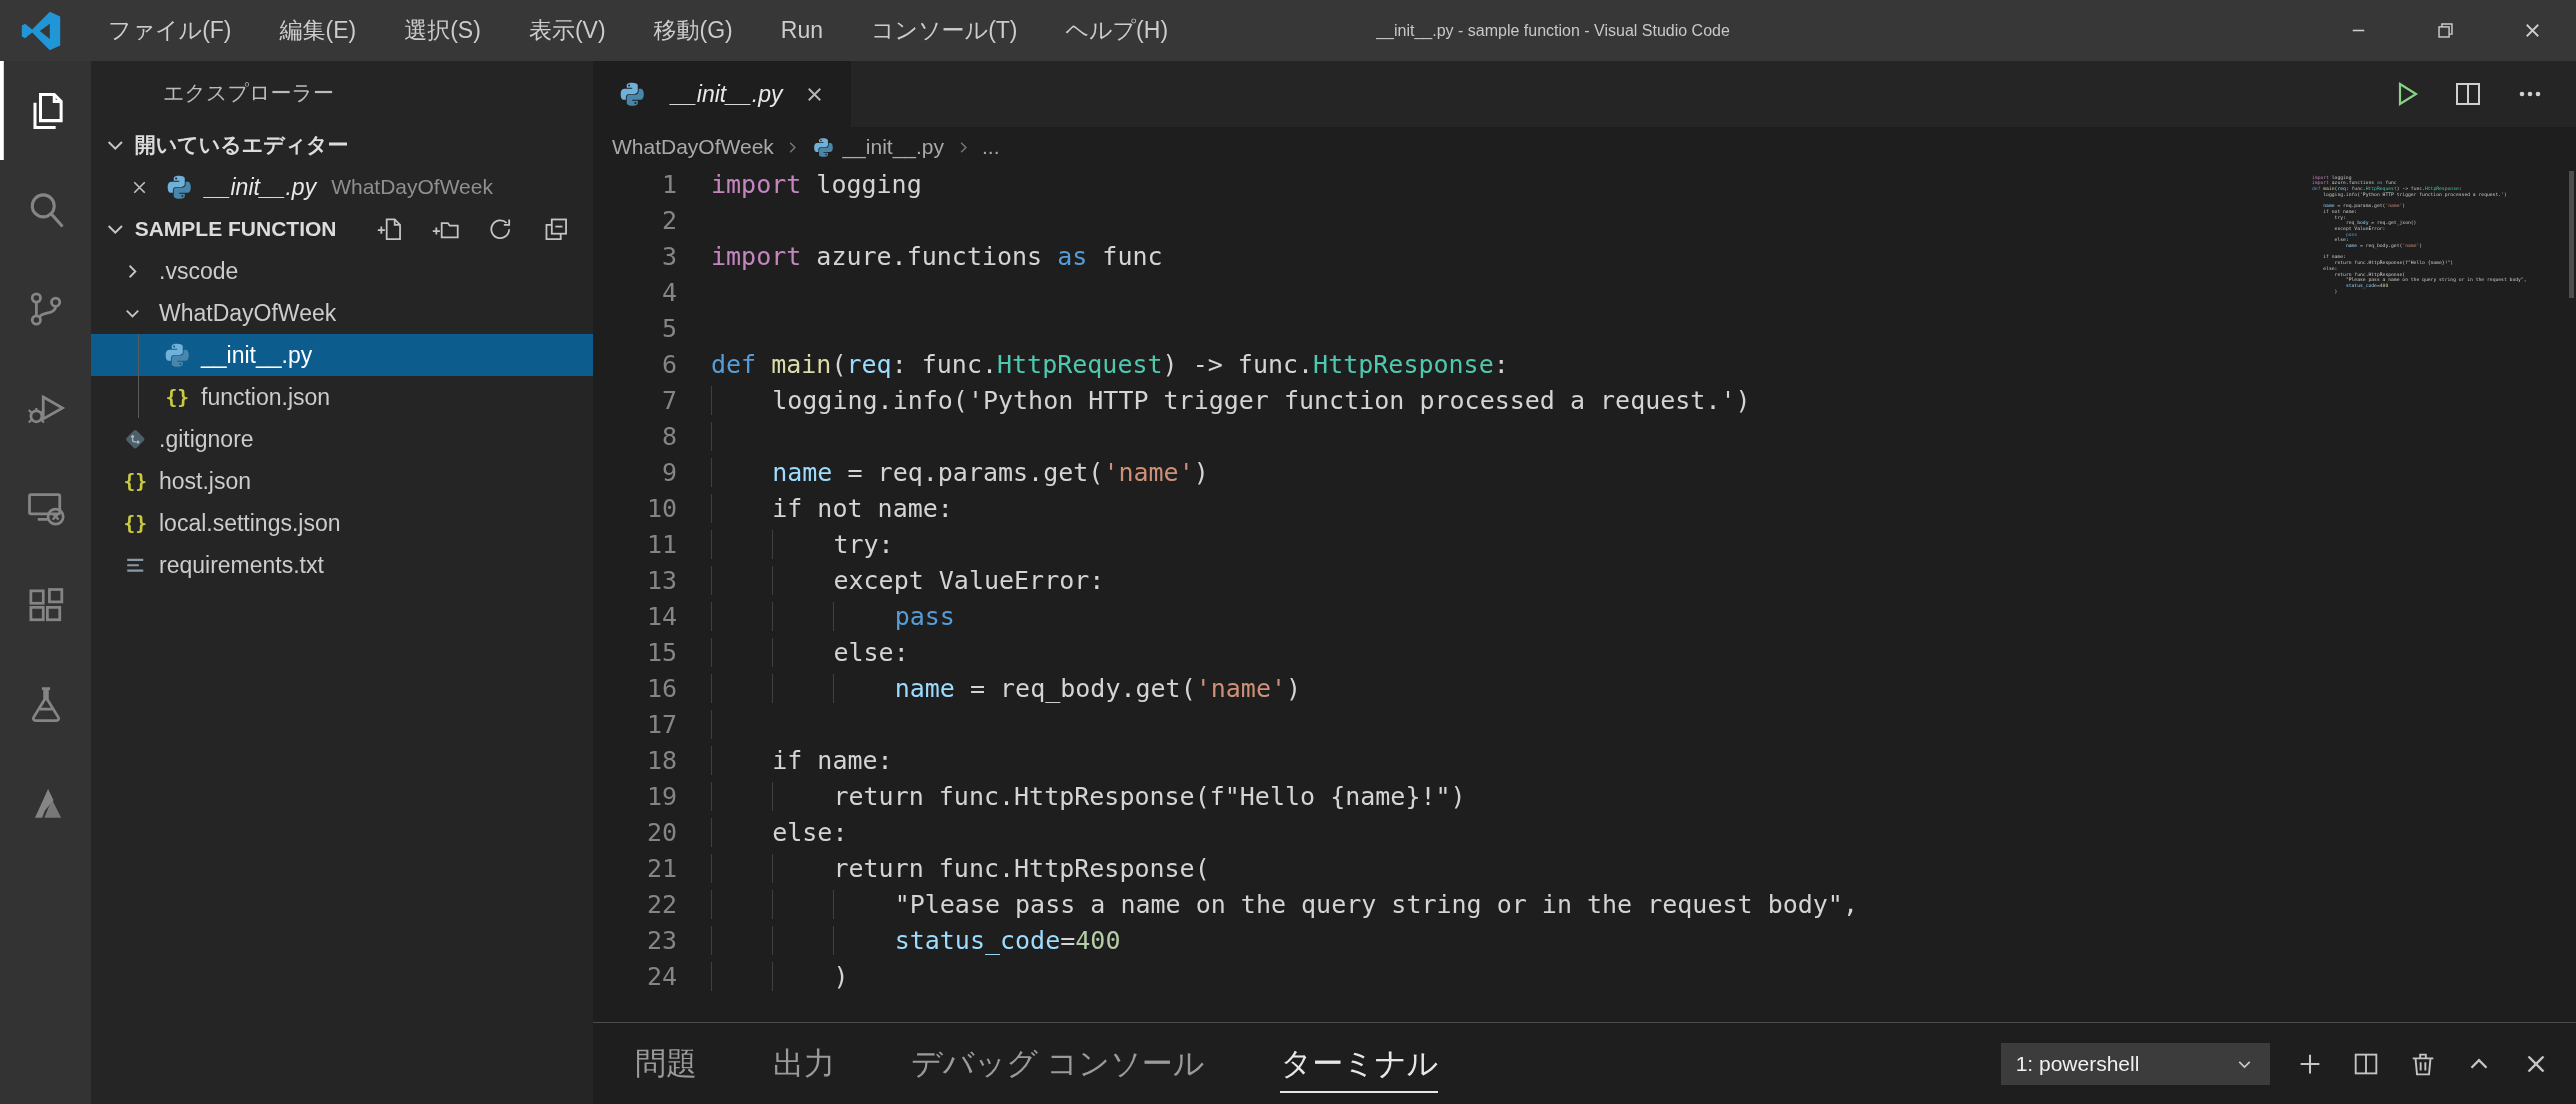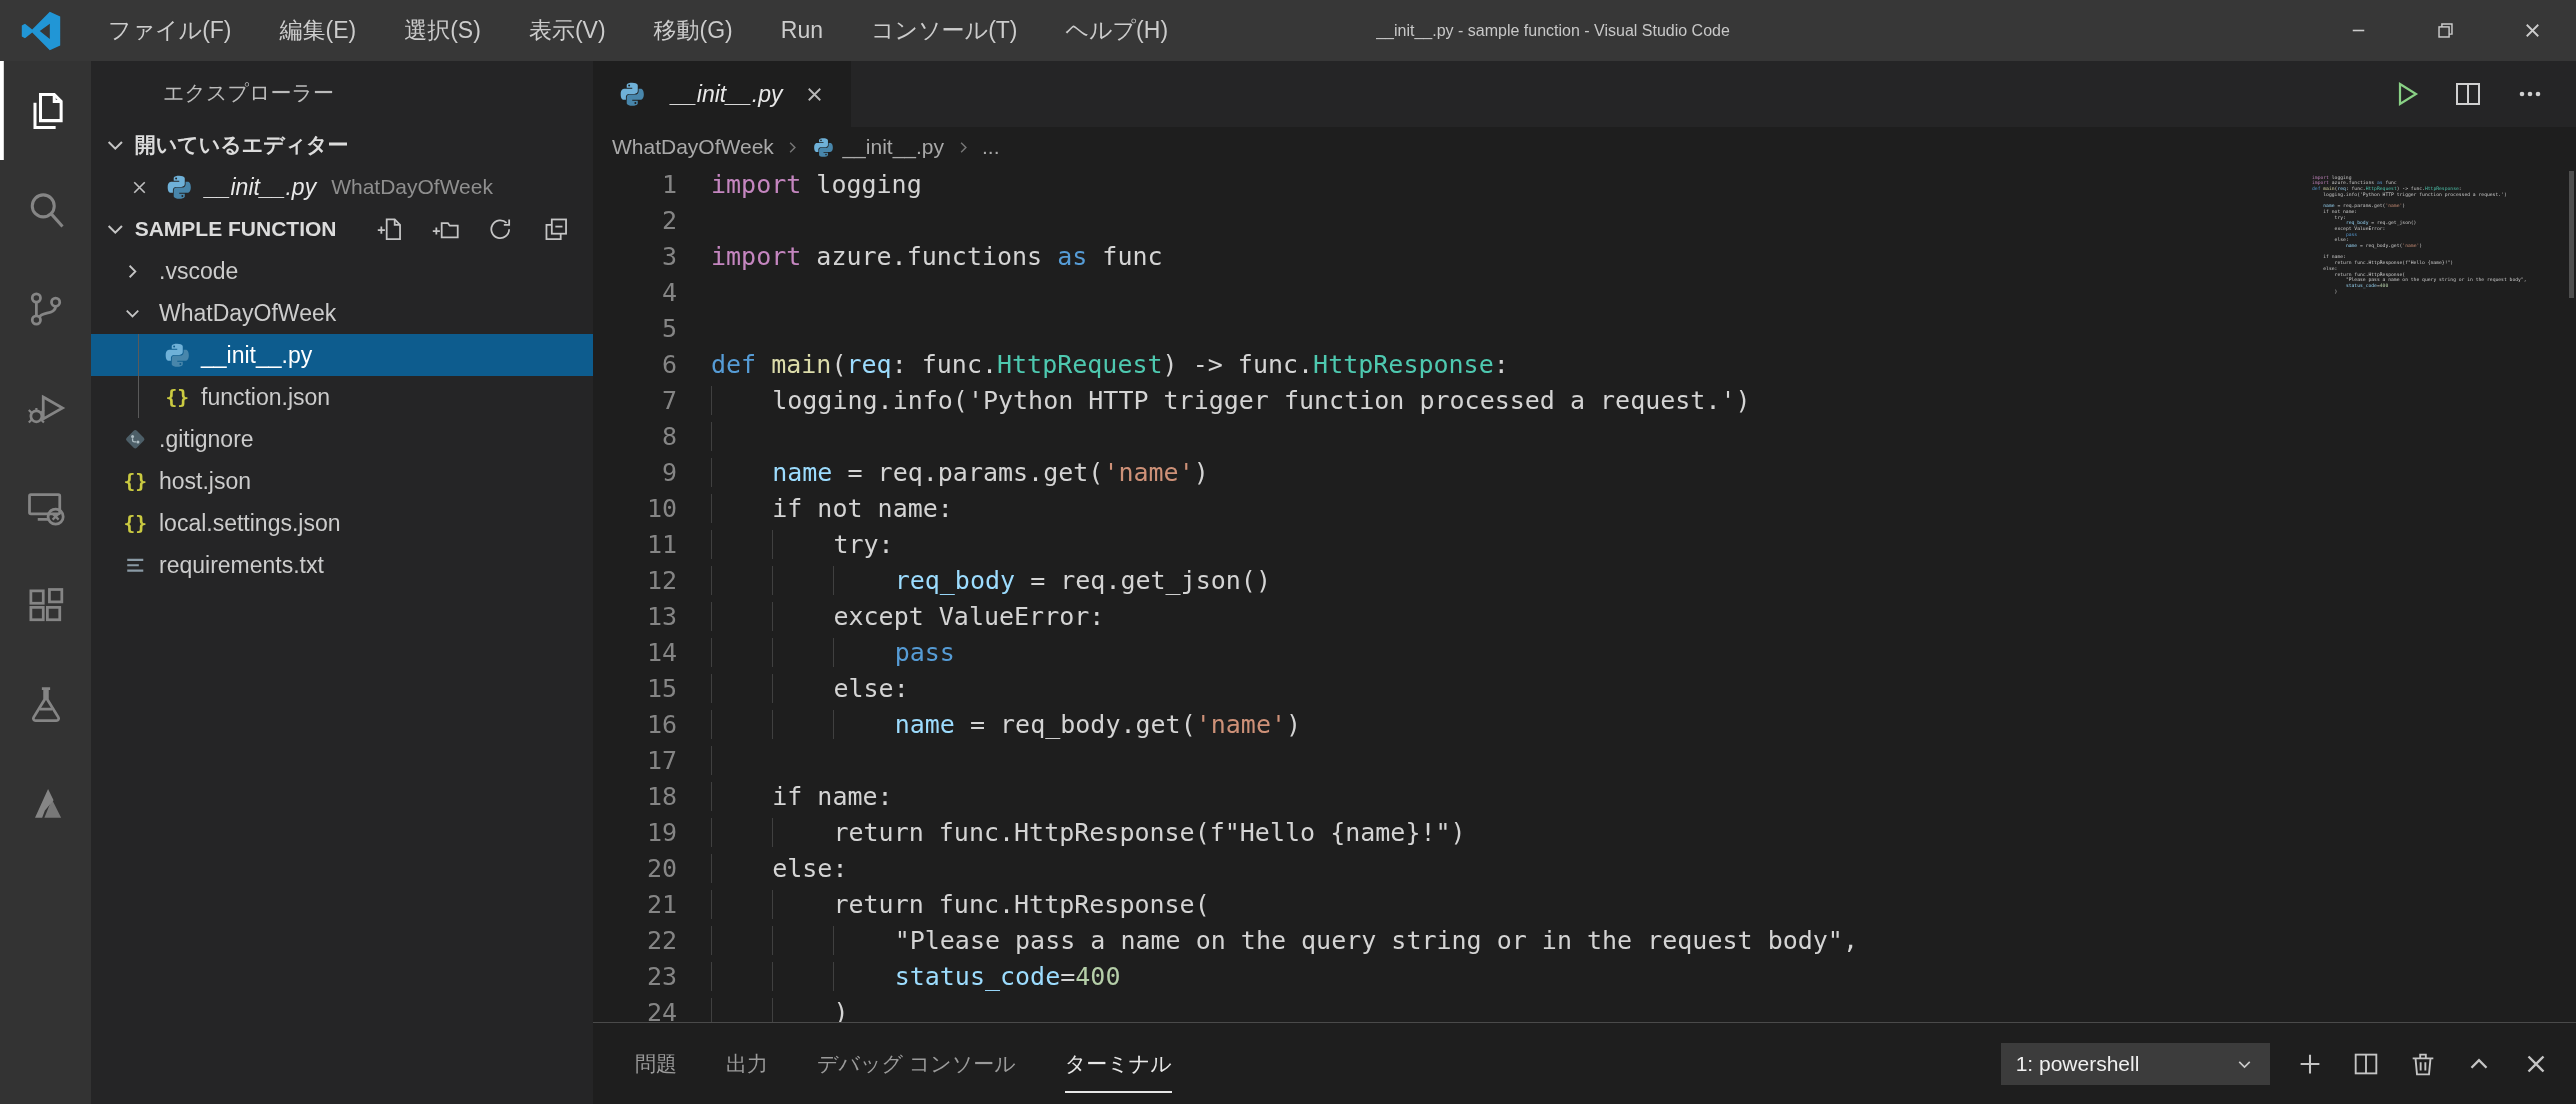--- a/index.html
+++ b/index.html
@@ -65,21 +65,21 @@
   .code{font-family:"DejaVu Sans Mono","Liberation Mono",monospace;font-size:25px;line-height:36px;}
   .cline{height:36px;display:flex;white-space:pre;}
   .ln{width:84px;text-align:right;color:#858585;flex-shrink:0;}
   .lc{margin-left:34px;}
   .ig{border-left:0.9px solid #404040;}
   .minimap{position:absolute;top:7.6px;right:15px;width:249px;font-family:"DejaVu Sans Mono","Liberation Mono",monospace;
            font-size:4.7px;line-height:5.7px;white-space:pre;opacity:.95;overflow:hidden;}
   .mini-slider{position:absolute;top:3.8px;right:1.9px;width:4.7px;height:127px;background:rgba(170,170,170,.35);}
   
   .panel{height:82px;border-top:0.9px solid rgba(128,128,128,.45);display:flex;align-items:stretch;background:#1e1e1e;}
-  .ptabs{display:flex;gap:49px;padding-left:42px;font-size:21px;color:#9a9a9a;align-items:flex-start;}
+  .ptabs{display:flex;gap:76px;padding-left:42px;font-size:31px;color:#9a9a9a;align-items:flex-start;}
   .ptab{position:relative;height:100%;display:flex;align-items:center;white-space:nowrap;}
   .ptab.active{color:#e7e7e7;}
   .ptab.active::after{content:"";position:absolute;bottom:12.3px;left:0;right:0;height:1.9px;background:#e7e7e7;}
   .pright{margin-left:auto;display:flex;align-items:center;gap:25px;padding-right:25px;}
   .tsel{width:239px;height:42px;background:#3c3c3c;color:#f0f0f0;font-size:21px;display:flex;align-items:center;
         justify-content:space-between;padding:0 15px;}
   .tsel .chev{width:21px;height:21px;color:#cccccc;}
   .tsel .chev svg{width:21px;height:21px;}
   .pactions{display:flex;gap:26.6px;color:#c5c5c5;}
   .pactions .icon{width:30px;height:30px;}
@@ -363,21 +363,20 @@
             <div class="cline"><span class="ln">2</span><span class="lc"></span></div>
             <div class="cline"><span class="ln">3</span><span class="lc"><span style="color: rgb(197, 134, 192);">import</span><span style="color: rgb(212, 212, 212);"> azure.functions </span><span style="color: rgb(86, 156, 214);">as</span><span style="color: rgb(212, 212, 212);"> func</span></span></div>
             <div class="cline"><span class="ln">4</span><span class="lc"></span></div>
             <div class="cline"><span class="ln">5</span><span class="lc"></span></div>
             <div class="cline"><span class="ln">6</span><span class="lc"><span style="color: rgb(86, 156, 214);">def</span><span style="color: rgb(212, 212, 212);"> </span><span style="color: rgb(220, 220, 170);">main</span><span style="color: rgb(212, 212, 212);">(</span><span style="color: rgb(156, 220, 254);">req</span><span style="color: rgb(212, 212, 212);">: func.</span><span style="color: rgb(78, 201, 176);">HttpRequest</span><span style="color: rgb(212, 212, 212);">) -&gt; func.</span><span style="color: rgb(78, 201, 176);">HttpResponse</span><span style="color: rgb(212, 212, 212);">:</span></span></div>
             <div class="cline"><span class="ln">7</span><span class="lc"><span class="ig">    </span><span style="color: rgb(212, 212, 212);">logging.info('Python HTTP trigger function processed a request.')</span></span></div>
             <div class="cline"><span class="ln">8</span><span class="lc"><span class="ig">    </span></span></div>
             <div class="cline"><span class="ln">9</span><span class="lc"><span class="ig">    </span><span style="color: rgb(156, 220, 254);">name</span><span style="color: rgb(212, 212, 212);"> = req.params.get(</span><span style="color: rgb(206, 145, 120);">'name'</span><span style="color: rgb(212, 212, 212);">)</span></span></div>
             <div class="cline"><span class="ln">10</span><span class="lc"><span class="ig">    </span><span style="color: rgb(212, 212, 212);">if not name:</span></span></div>
             <div class="cline"><span class="ln">11</span><span class="lc"><span class="ig">    </span><span class="ig">    </span><span style="color: rgb(212, 212, 212);">try:</span></span></div>
-            <div class="cline"><span class="ln">12</span><span class="lc"><span class="ig">    </span><span class="ig">    </span><span class="ig">    </span><span style="color: rgb(156, 220, 254);">req_body</span><span style="color: rgb(212, 212, 212);"> = req.get_json()</span></span></div>
             <div class="cline"><span class="ln">13</span><span class="lc"><span class="ig">    </span><span class="ig">    </span><span style="color: rgb(212, 212, 212);">except ValueError:</span></span></div>
             <div class="cline"><span class="ln">14</span><span class="lc"><span class="ig">    </span><span class="ig">    </span><span class="ig">    </span><span style="color: rgb(86, 156, 214);">pass</span></span></div>
             <div class="cline"><span class="ln">15</span><span class="lc"><span class="ig">    </span><span class="ig">    </span><span style="color: rgb(212, 212, 212);">else:</span></span></div>
             <div class="cline"><span class="ln">16</span><span class="lc"><span class="ig">    </span><span class="ig">    </span><span class="ig">    </span><span style="color: rgb(156, 220, 254);">name</span><span style="color: rgb(212, 212, 212);"> = req_body.get(</span><span style="color: rgb(206, 145, 120);">'name'</span><span style="color: rgb(212, 212, 212);">)</span></span></div>
             <div class="cline"><span class="ln">17</span><span class="lc"><span class="ig">    </span></span></div>
             <div class="cline"><span class="ln">18</span><span class="lc"><span class="ig">    </span><span style="color: rgb(212, 212, 212);">if name:</span></span></div>
             <div class="cline"><span class="ln">19</span><span class="lc"><span class="ig">    </span><span class="ig">    </span><span style="color: rgb(212, 212, 212);">return func.HttpResponse(f"Hello {name}!")</span></span></div>
             <div class="cline"><span class="ln">20</span><span class="lc"><span class="ig">    </span><span style="color: rgb(212, 212, 212);">else:</span></span></div>
             <div class="cline"><span class="ln">21</span><span class="lc"><span class="ig">    </span><span class="ig">    </span><span style="color: rgb(212, 212, 212);">return func.HttpResponse(</span></span></div>
             <div class="cline"><span class="ln">22</span><span class="lc"><span class="ig">    </span><span class="ig">    </span><span class="ig">    </span><span style="color: rgb(212, 212, 212);">"Please pass a name on the query string or in the request body",</span></span></div>

